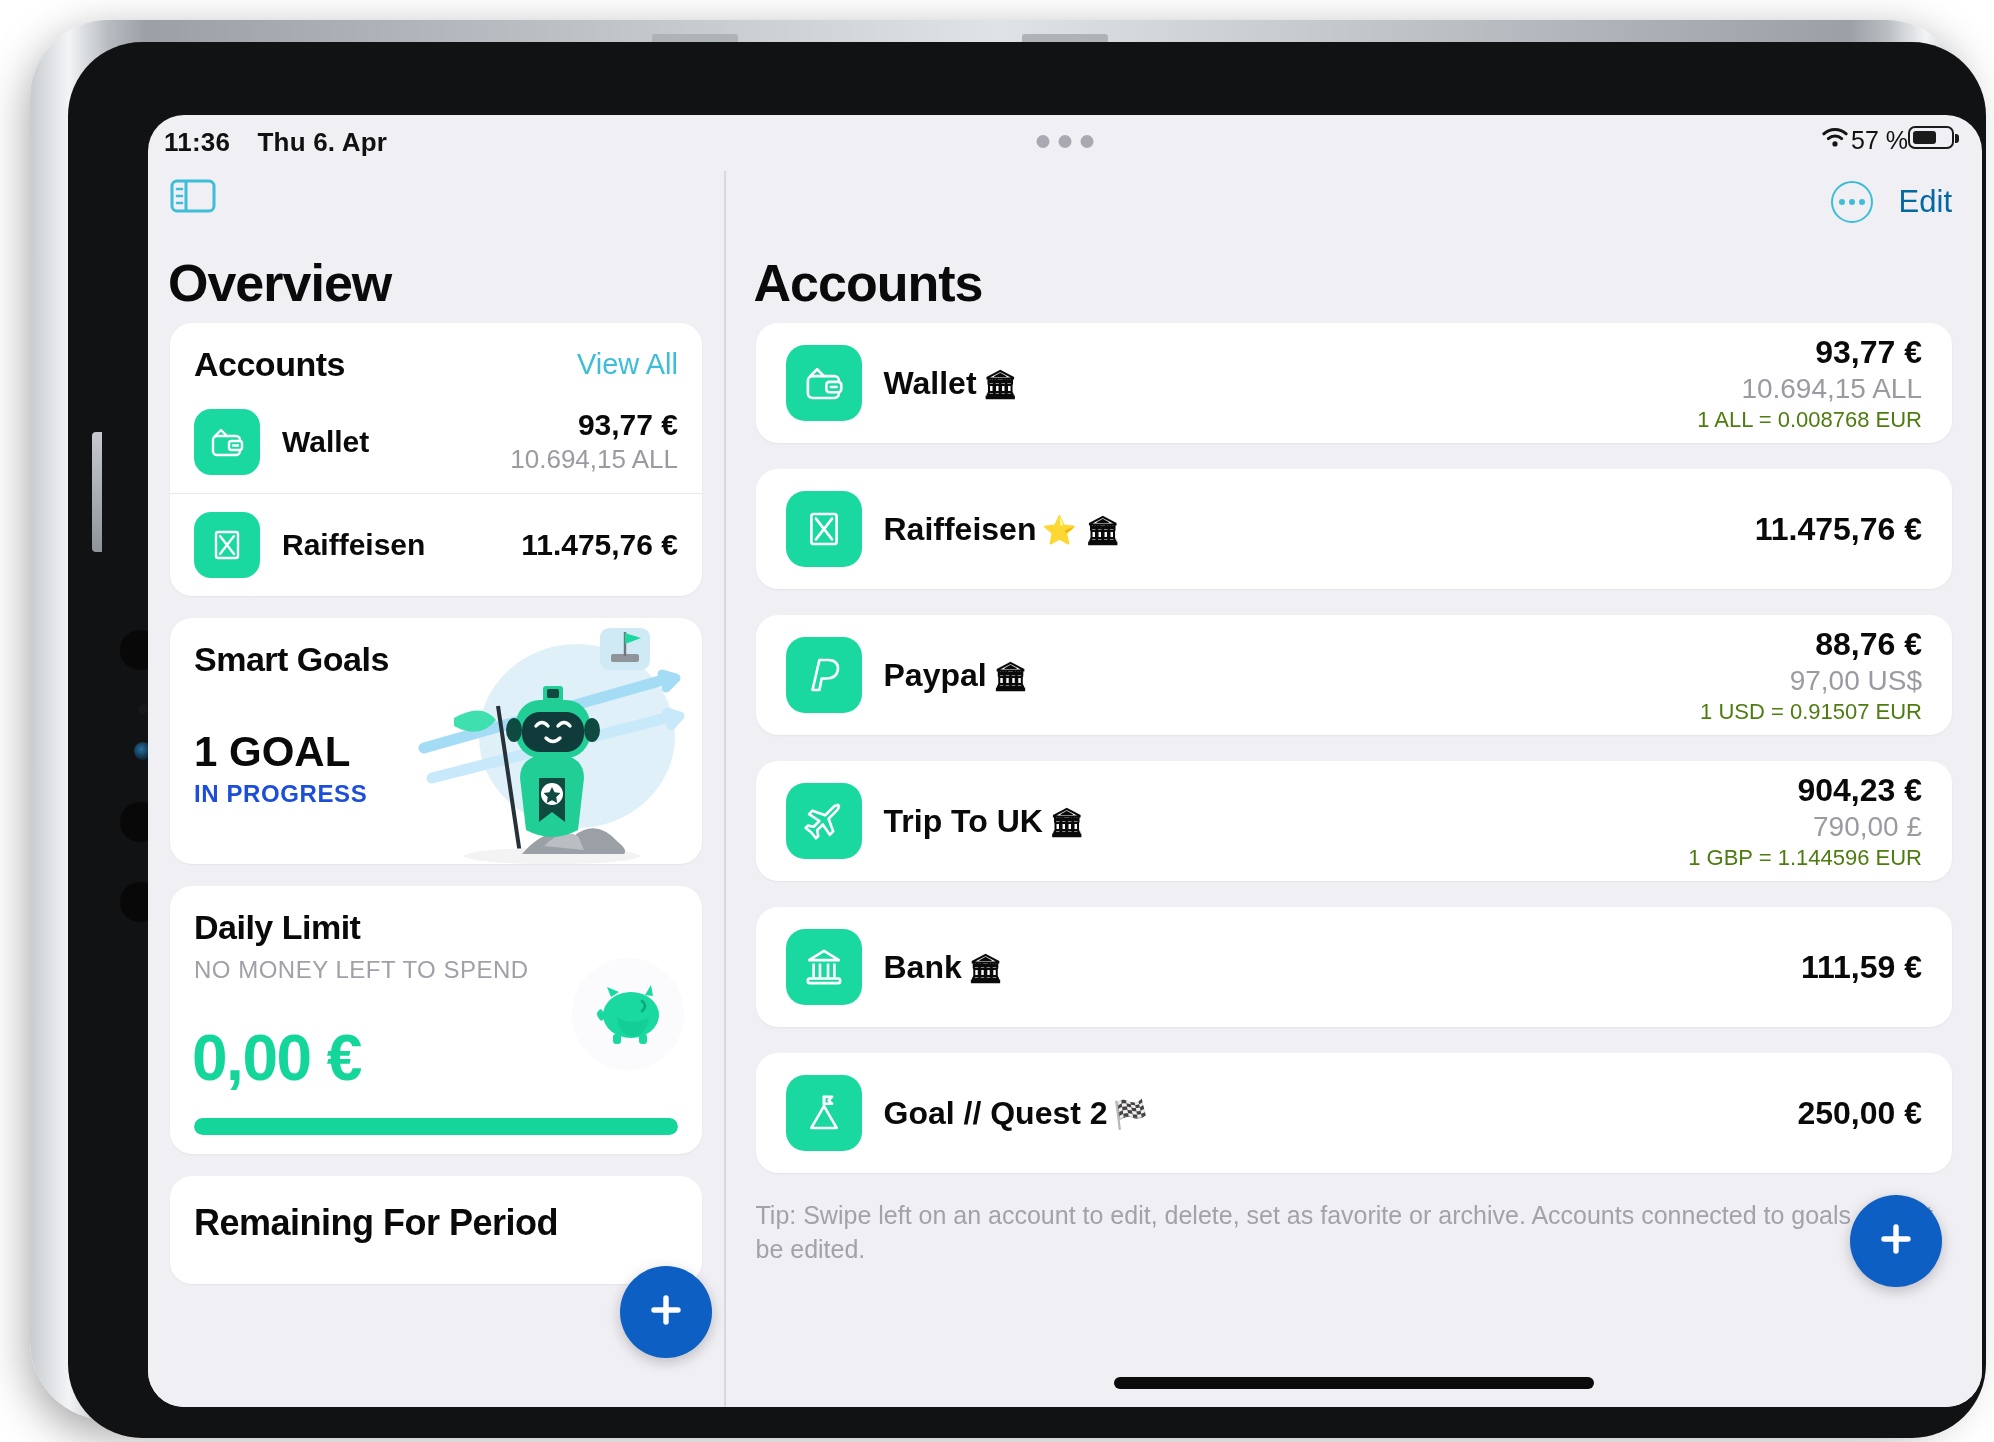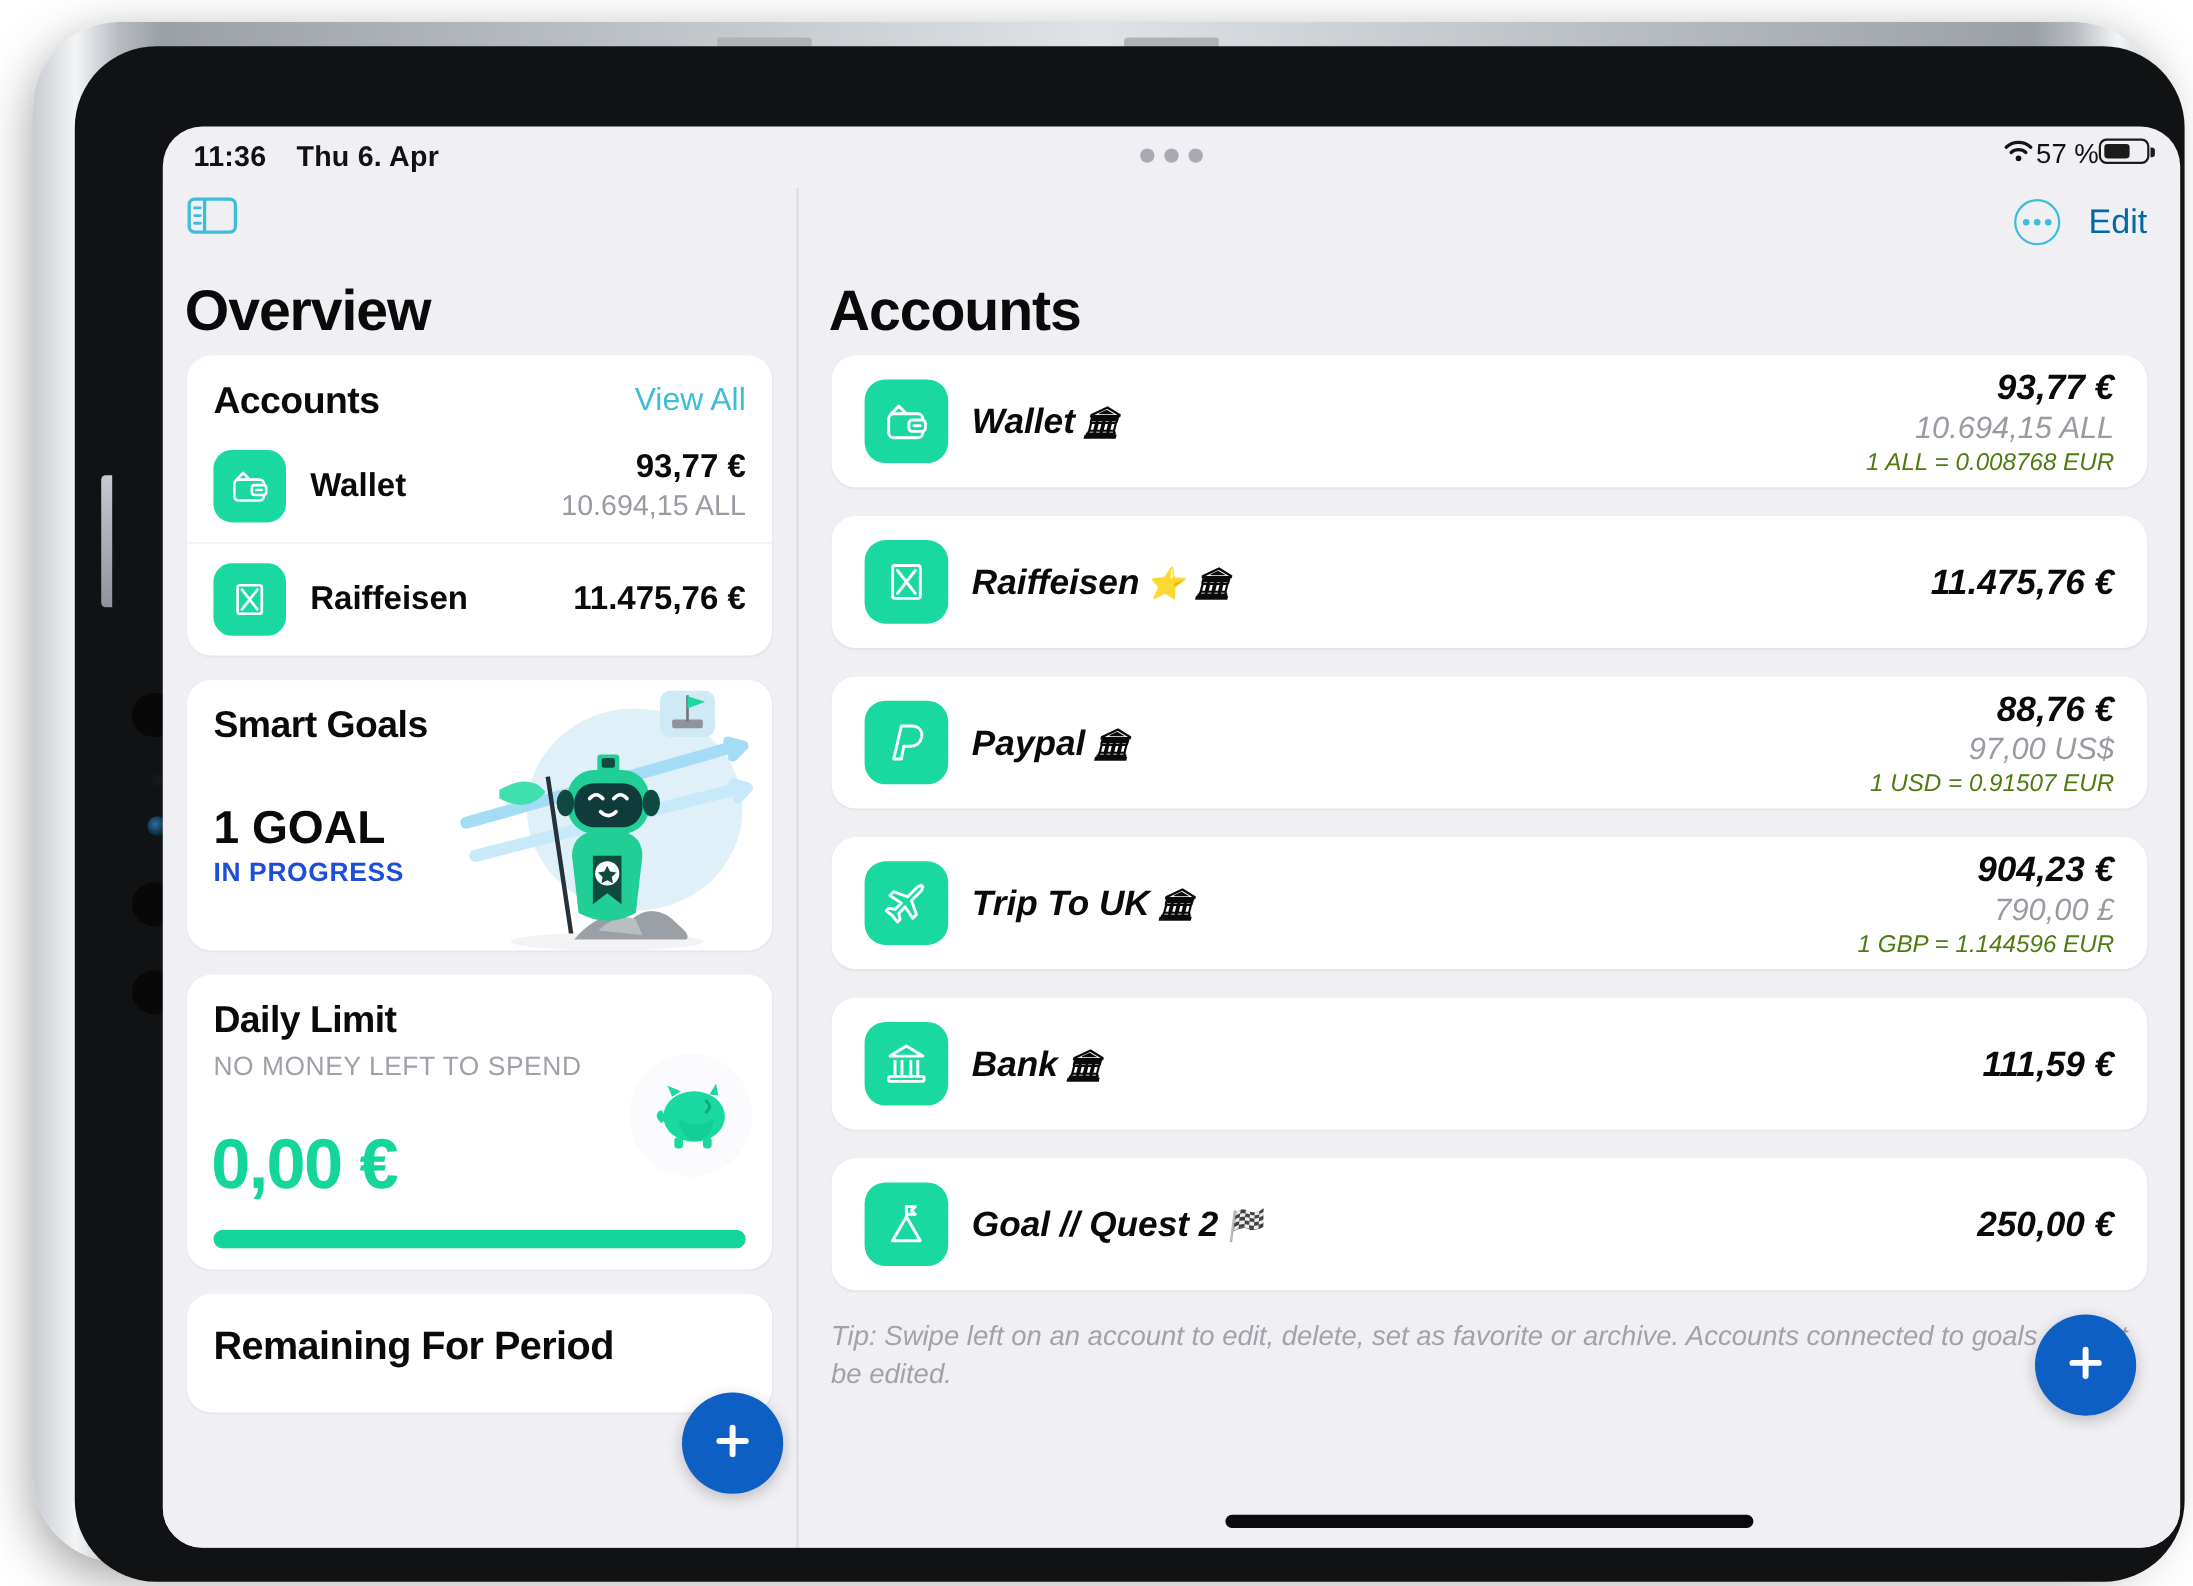--- a/index.html
+++ b/index.html
@@ -32,21 +32,21 @@
     background:radial-gradient(circle at 40% 40%,#2a6f9e 0%,#11334a 55%,#07111a 100%);}
 
   
   #screen{
     position:absolute; left:80px; top:73px; width:1834px; height:1292px;
     background:#f0eff4; border-radius:36px; overflow:hidden;
   }
 
   
   #status-bar{ position:absolute; left:0; top:0; width:100%; height:56px; }
-  #status-time-date{ position:absolute; left:28px; top:12px;
+  #status-time-date{ position:absolute; left:16px; top:12px;
     font-size:26px; font-weight:600; color:#111; letter-spacing:.2px; white-space:nowrap;}
   #status-time-date .date{ margin-left:20px; }
   #multitask-handle{ position:absolute; left:50%; top:20px; transform:translateX(-50%);
     display:flex; gap:9px; }
   #multitask-handle i{ width:13px; height:13px; border-radius:50%; background:#a9a9b1; display:block;}
   #status-right{ position:absolute; right:28px; top:11px; display:flex; align-items:flex-start; }
   #battery-percent{ font-size:25px; font-weight:500; color:#111; }
   #battery-icon{ position:relative; width:46px; height:23px; border:2.4px solid #1a1a1a;
      border-radius:7px; }
   #battery-icon::after{ content:""; position:absolute; right:-7px; top:6px; width:4px; height:9px;
@@ -106,21 +106,21 @@
   #daily-limit-bar{ position:absolute; left:24px; right:24px; top:232px; height:17px;
       background:#e8e8ee; border-radius:9px; overflow:hidden;}
   #daily-limit-bar .fill{ height:100%; background:#14d69b; border-radius:9px;}
   #piggy-circle{ position:absolute; right:18px; top:72px; width:112px; height:112px; border-radius:50%;
       background:#fbfbfd; display:flex; align-items:center; justify-content:center;}
 
   #remaining-card h3{ padding:26px 24px 40px 24px; font-size:36px; font-weight:800; color:#0a0a0a;
       letter-spacing:-.5px;}
 
   
-  #accounts-list{ position:absolute; left:0; top:152px; right:0; bottom:0; overflow:hidden;font-style:italic;}
+  #accounts-list{ position:absolute; left:0; top:152px; right:0; bottom:0; overflow:hidden;}
   .acct-row{ position:relative; margin:0 30px 26px 30px; background:#fff; border-radius:22px;
       min-height:120px; display:flex; align-items:center; padding:0 30px;
       box-shadow:0 1px 2px rgba(0,0,0,.05);}
   .acct-icon{ width:76px; height:76px; border-radius:19px; background:#19d9a0;
       display:flex; align-items:center; justify-content:center; flex:0 0 auto;}
   .acct-label{ margin-left:22px; font-size:32px; font-weight:700; color:#0a0a0a; white-space:nowrap;}
   .acct-label .emo{ font-size:28px; margin-left:6px;}
   .acct-values{ margin-left:auto; text-align:right;}
   .acct-values .primary{ font-size:32px; font-weight:800; color:#0a0a0a;}
   .acct-values .secondary{ font-size:28px; color:#9a9aa2; margin-top:2px;}

